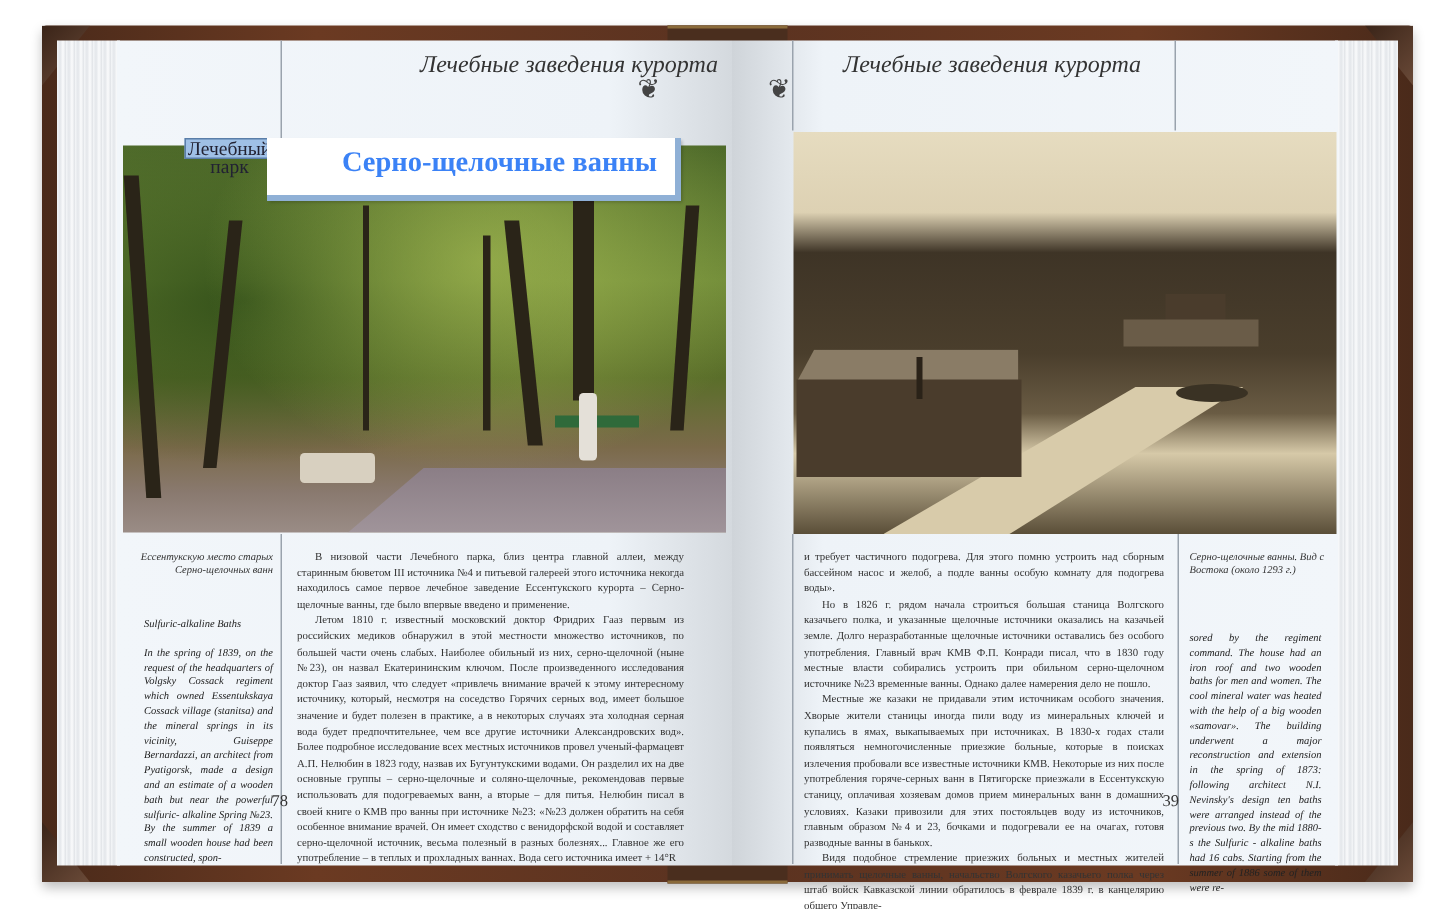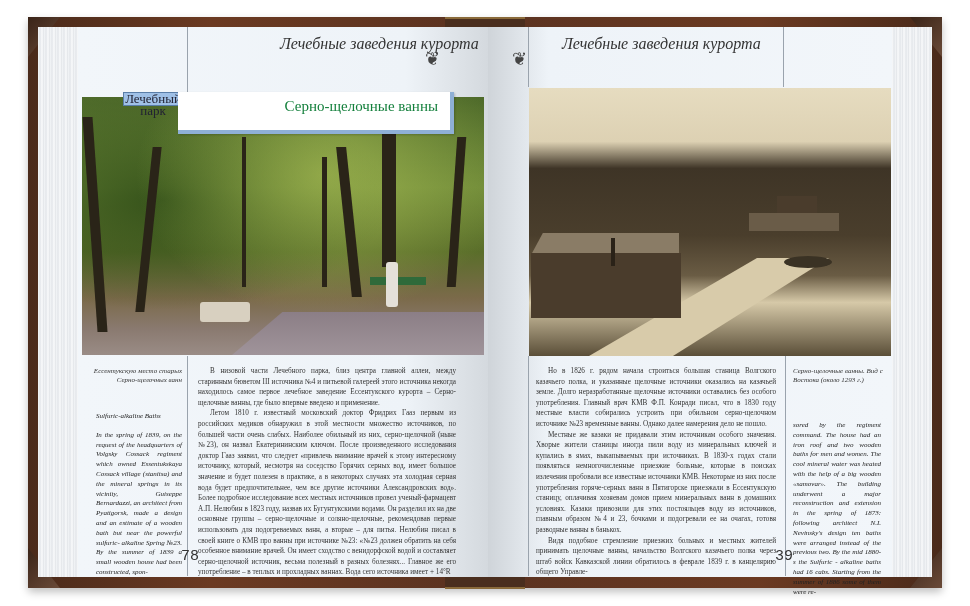--- a/index.html
+++ b/index.html
@@ -28,29 +28,29 @@
   .tree{position:absolute;background:#2a2418;}
   .path{position:absolute;left:150px;top:215px;width:252px;height:43px;background:linear-gradient(180deg,#8b7e86,#a0949a);clip-path:polygon(20% 0,100% 0,100% 100%,0 100%);}
   .bench{position:absolute;background:#2f6a3a;}
   .person{position:absolute;background:#e4e0d8;border-radius:3px;}
   .photo-right{position:absolute;left:529px;top:88px;width:362px;height:268px;
     background:linear-gradient(180deg,#e6dcc0 0%,#ddd1b3 20%,#3e3426 30%,#4a3e2c 55%,#6a5c44 70%,#d6c9a8 80%,#5a4e38 100%);}
   .bld{position:absolute;background:#4a3c2c;}
   .bld-roof{position:absolute;background:#8a7c66;}
   .road{position:absolute;left:60px;top:170px;width:240px;height:98px;background:#d8cbaa;clip-path:polygon(70% 0,100% 0,35% 100%,0 100%);}
   .title-box{position:absolute;left:178px;top:92px;width:272px;height:38px;background:#ffffff;border-right:4px solid #8fb0d6;border-bottom:4px solid #8fb0d6;box-shadow:1px 1px 2px rgba(0,0,0,.2);}
-  .title-text{position:absolute;right:12px;top:6px;font-size:15px;color:#15803d;}
+  .title-text{position:absolute;right:12px;top:6px;font-size:19px;color:#3b82f6;font-weight:bold;}
   .tag{position:absolute;left:123px;top:92px;width:58px;height:12px;background:#9fc0e6;border:1px solid #5a7ea8;font-size:13px;color:#223;text-align:center;line-height:12px;}
   .caption{position:absolute;font-style:italic;font-size:7px;line-height:9px;color:#333;text-align:right;}
   .sidebar-en{position:absolute;font-style:italic;font-size:7px;line-height:9.8px;color:#222;text-align:justify;}
   .sidebar-en .h{display:block;text-align:left;margin-bottom:9px;}
   .body-text{position:absolute;font-size:7.2px;line-height:10.6px;color:#333;text-align:justify;}
   .body-text p{margin:0;text-indent:12px;}
   .body-text p.noind{text-indent:0;}
-  .pagenum{position:absolute;top:548px;font-size:15px;color:#333;font-family:Liberation Mono, monospace;}
+  .pagenum{position:absolute;top:528px;font-size:11px;color:#333;}
 </style>
 </head>
 <body>
 
 <div class="cover"></div>
 <div class="corner tl"></div>
 <div class="corner bl"></div>
 <div class="corner tr"></div>
 <div class="corner br"></div>
 <div class="spine-band"></div>
@@ -105,20 +105,21 @@
   <div class="road"></div>
   <div class="bld-roof" style="left:2px;top:145px;width:148px;height:22px;clip-path:polygon(8% 0,100% 0,100% 100%,0 100%);"></div>
   <div class="bld" style="left:2px;top:165px;width:150px;height:65px;"></div>
   <div class="bld" style="left:82px;top:150px;width:4px;height:28px;background:#2a2218;"></div>
   <div class="bld" style="left:248px;top:108px;width:40px;height:22px;"></div>
   <div class="bld" style="left:220px;top:125px;width:90px;height:18px;background:#6a5c48;"></div>
   <div class="bld" style="left:255px;top:168px;width:48px;height:12px;background:#3a3224;border-radius:50%;"></div>
 </div>
 
 <div class="body-text" style="left:536px;top:366px;width:240px;">
+  <p class="noind">и требует частичного подогрева. Для этого помню устроить над сборным бассейном насос и желоб, а подле ванны особую комнату для подогрева воды».</p>
   <p>Но в 1826 г. рядом начала строиться большая станица Волгского казачьего полка, и указанные щелочные источники оказались на казачьей земле. Долго неразработанные щелочные источники оставались без особого употребления. Главный врач КМВ Ф.П. Конради писал, что в 1830 году местные власти собирались устроить при обильном серно-щелочном источнике №23 временные ванны. Однако далее намерения дело не пошло.</p>
   <p>Местные же казаки не придавали этим источникам особого значения. Хворые жители станицы иногда пили воду из минеральных ключей и купались в ямах, выкапываемых при источниках. В 1830-х годах стали появляться немногочисленные приезжие больные, которые в поисках излечения пробовали все известные источники КМВ. Некоторые из них после употребления горяче-серных ванн в Пятигорске приезжали в Ессентукскую станицу, оплачивая хозяевам домов прием минеральных ванн в домашних условиях. Казаки привозили для этих постояльцев воду из источников, главным образом №4 и 23, бочками и подогревали ее на очагах, готовя разводные ванны в банькох.</p>
   <p>Видя подобное стремление приезжих больных и местных жителей принимать щелочные ванны, начальство Волгского казачьего полка через штаб войск Кавказской линии обратилось в феврале 1839 г. в канцелярию общего Управле-</p>
 </div>
 <div class="caption" style="left:793px;top:367px;width:90px;text-align:left;">Серно-щелочные ванны. Вид с Востока (около 1293 г.)</div>
 <div class="sidebar-en" style="left:793px;top:421px;width:88px;">
   <span>sored by the regiment command. The house had an iron roof and two wooden baths for men and women. The cool mineral water was heated with the help of a big wooden «samovar». The building underwent a major reconstruction and extension in the spring of 1873: following architect N.I. Nevinsky's design ten baths were arranged instead of the previous two. By the mid 1880-s the Sulfuric - alkaline baths had 16 cabs. Starting from the summer of 1886 some of them were re-</span>
 </div>
 <div class="pagenum" style="left:775px;">39</div>
 

